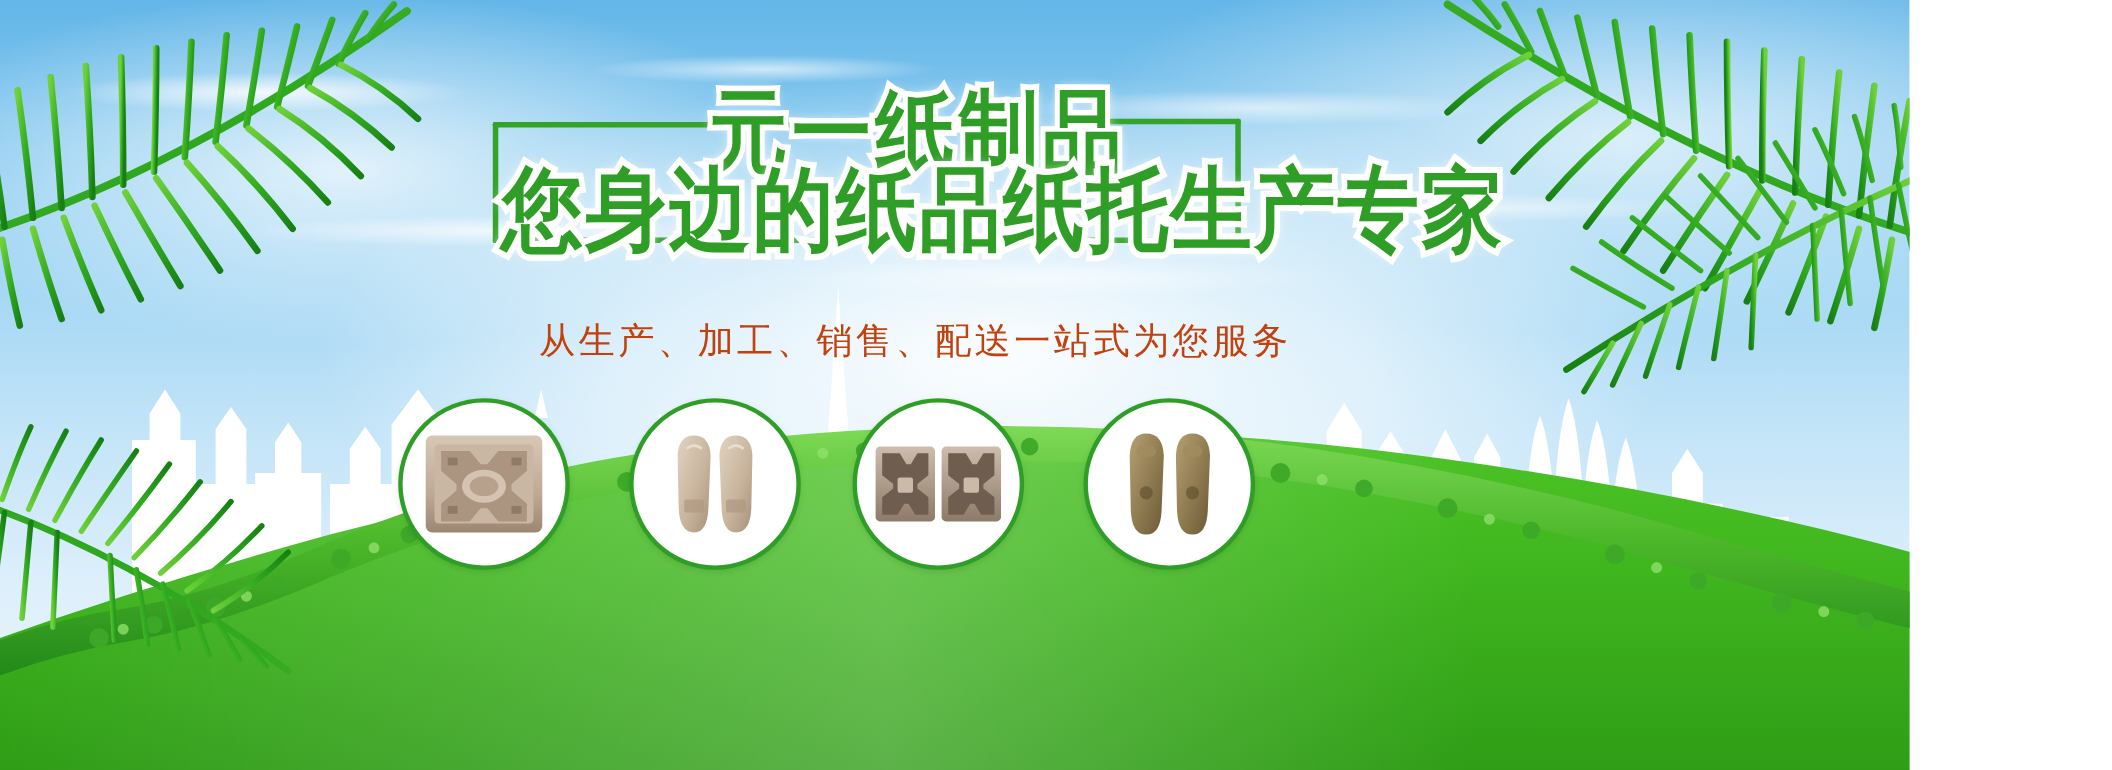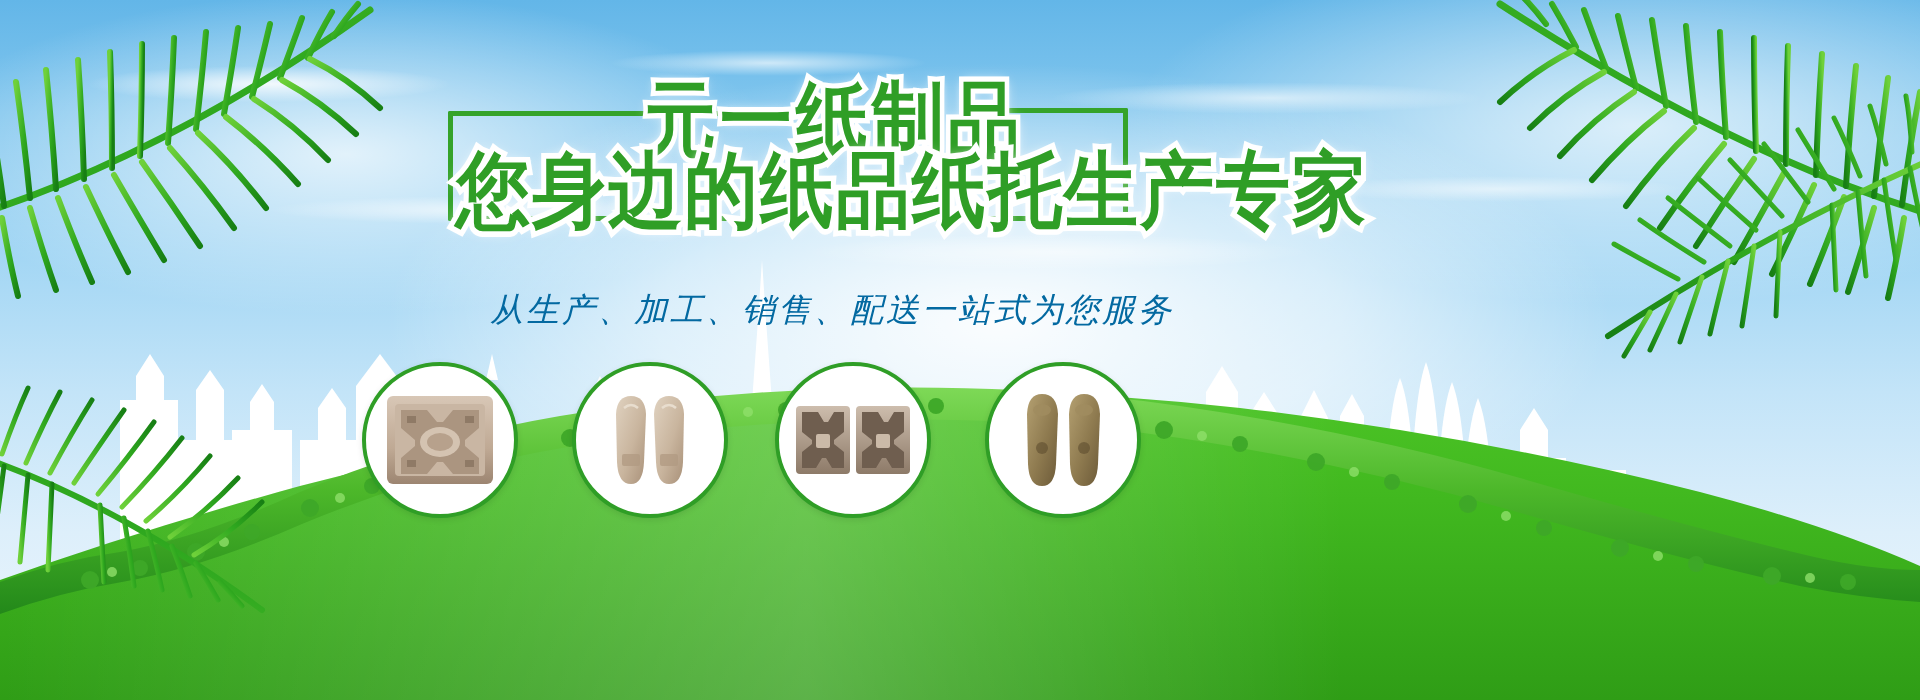--- a/index.html
+++ b/index.html
@@ -3,21 +3,21 @@
 <meta charset="utf-8">
 <title>元一纸制品 Banner</title>
 <style>
   html, body {
     margin: 0;
     padding: 0;
     background: #ffffff;
   }
   .banner {
     position: relative;
-    width: 1920px;
+    width: 1736px;
     height: 700px;
     overflow: hidden;
     font-family: "Liberation Sans", "DejaVu Sans", sans-serif;
   }
 
   
   .sky {
     position: absolute;
     inset: 0;
     background:
@@ -156,24 +156,23 @@
     transform: scaleY(1.12);
     transform-origin: left top;
   }
 
   .subtitle {
     position: absolute;
     left: 490px;
     top: 288px;
     font-size: 33px;
     letter-spacing: 3px;
-    color: #0369a1;
+    color: #c2410c;
     white-space: nowrap;
     font-family: "DejaVu Sans", "Liberation Sans", sans-serif;
-    font-style: italic;
   }
 
   
   .product-row {
     position: absolute;
     left: 0;
     bottom: 0;
     width: 1920px;
     height: 700px;
     pointer-events: none;

